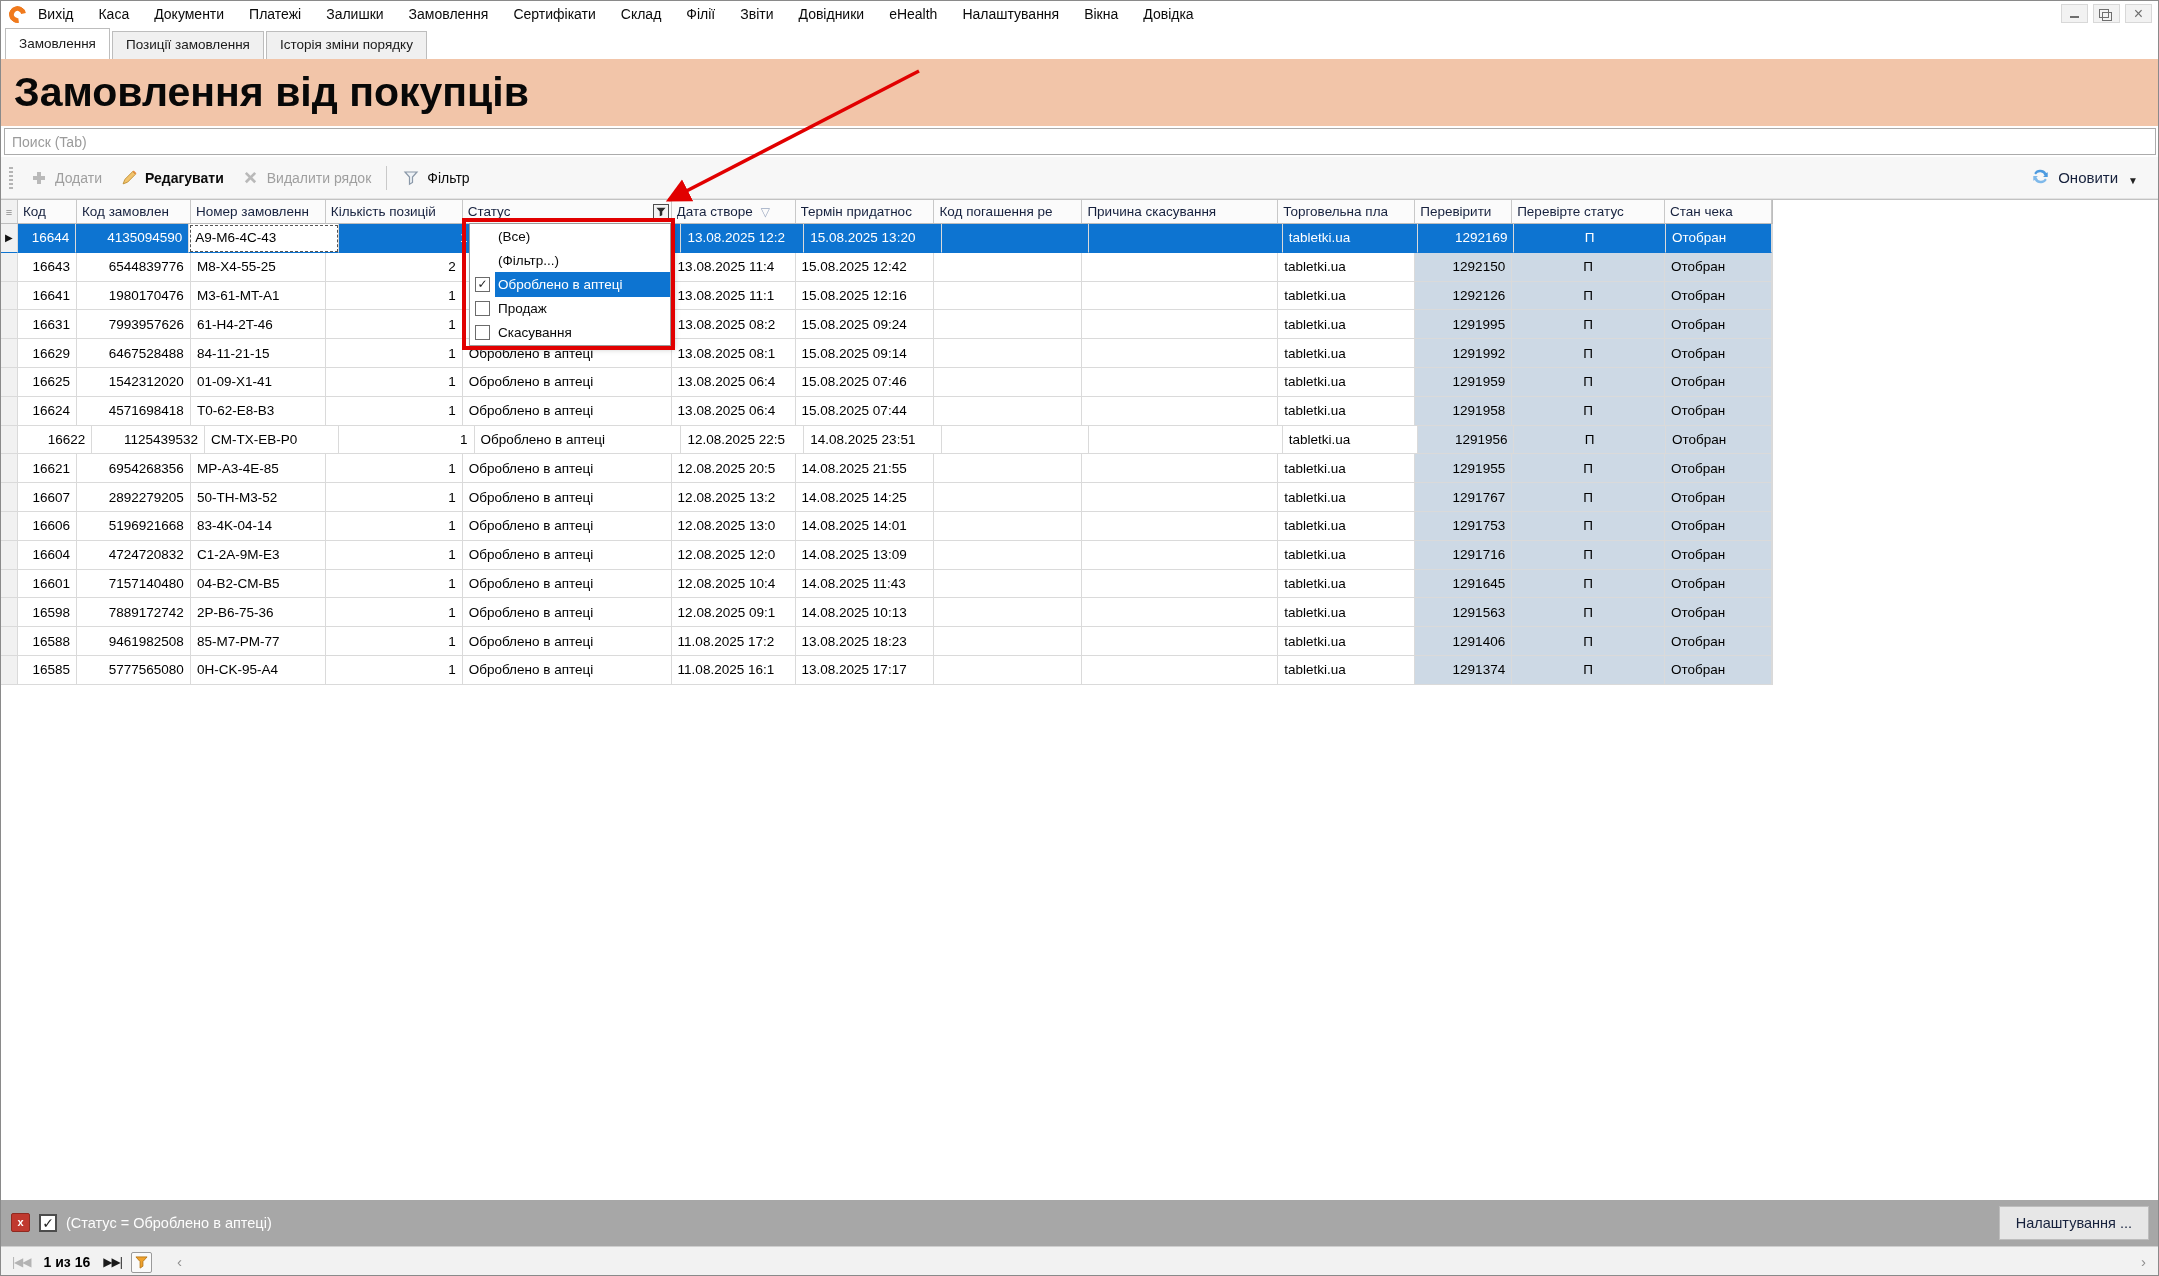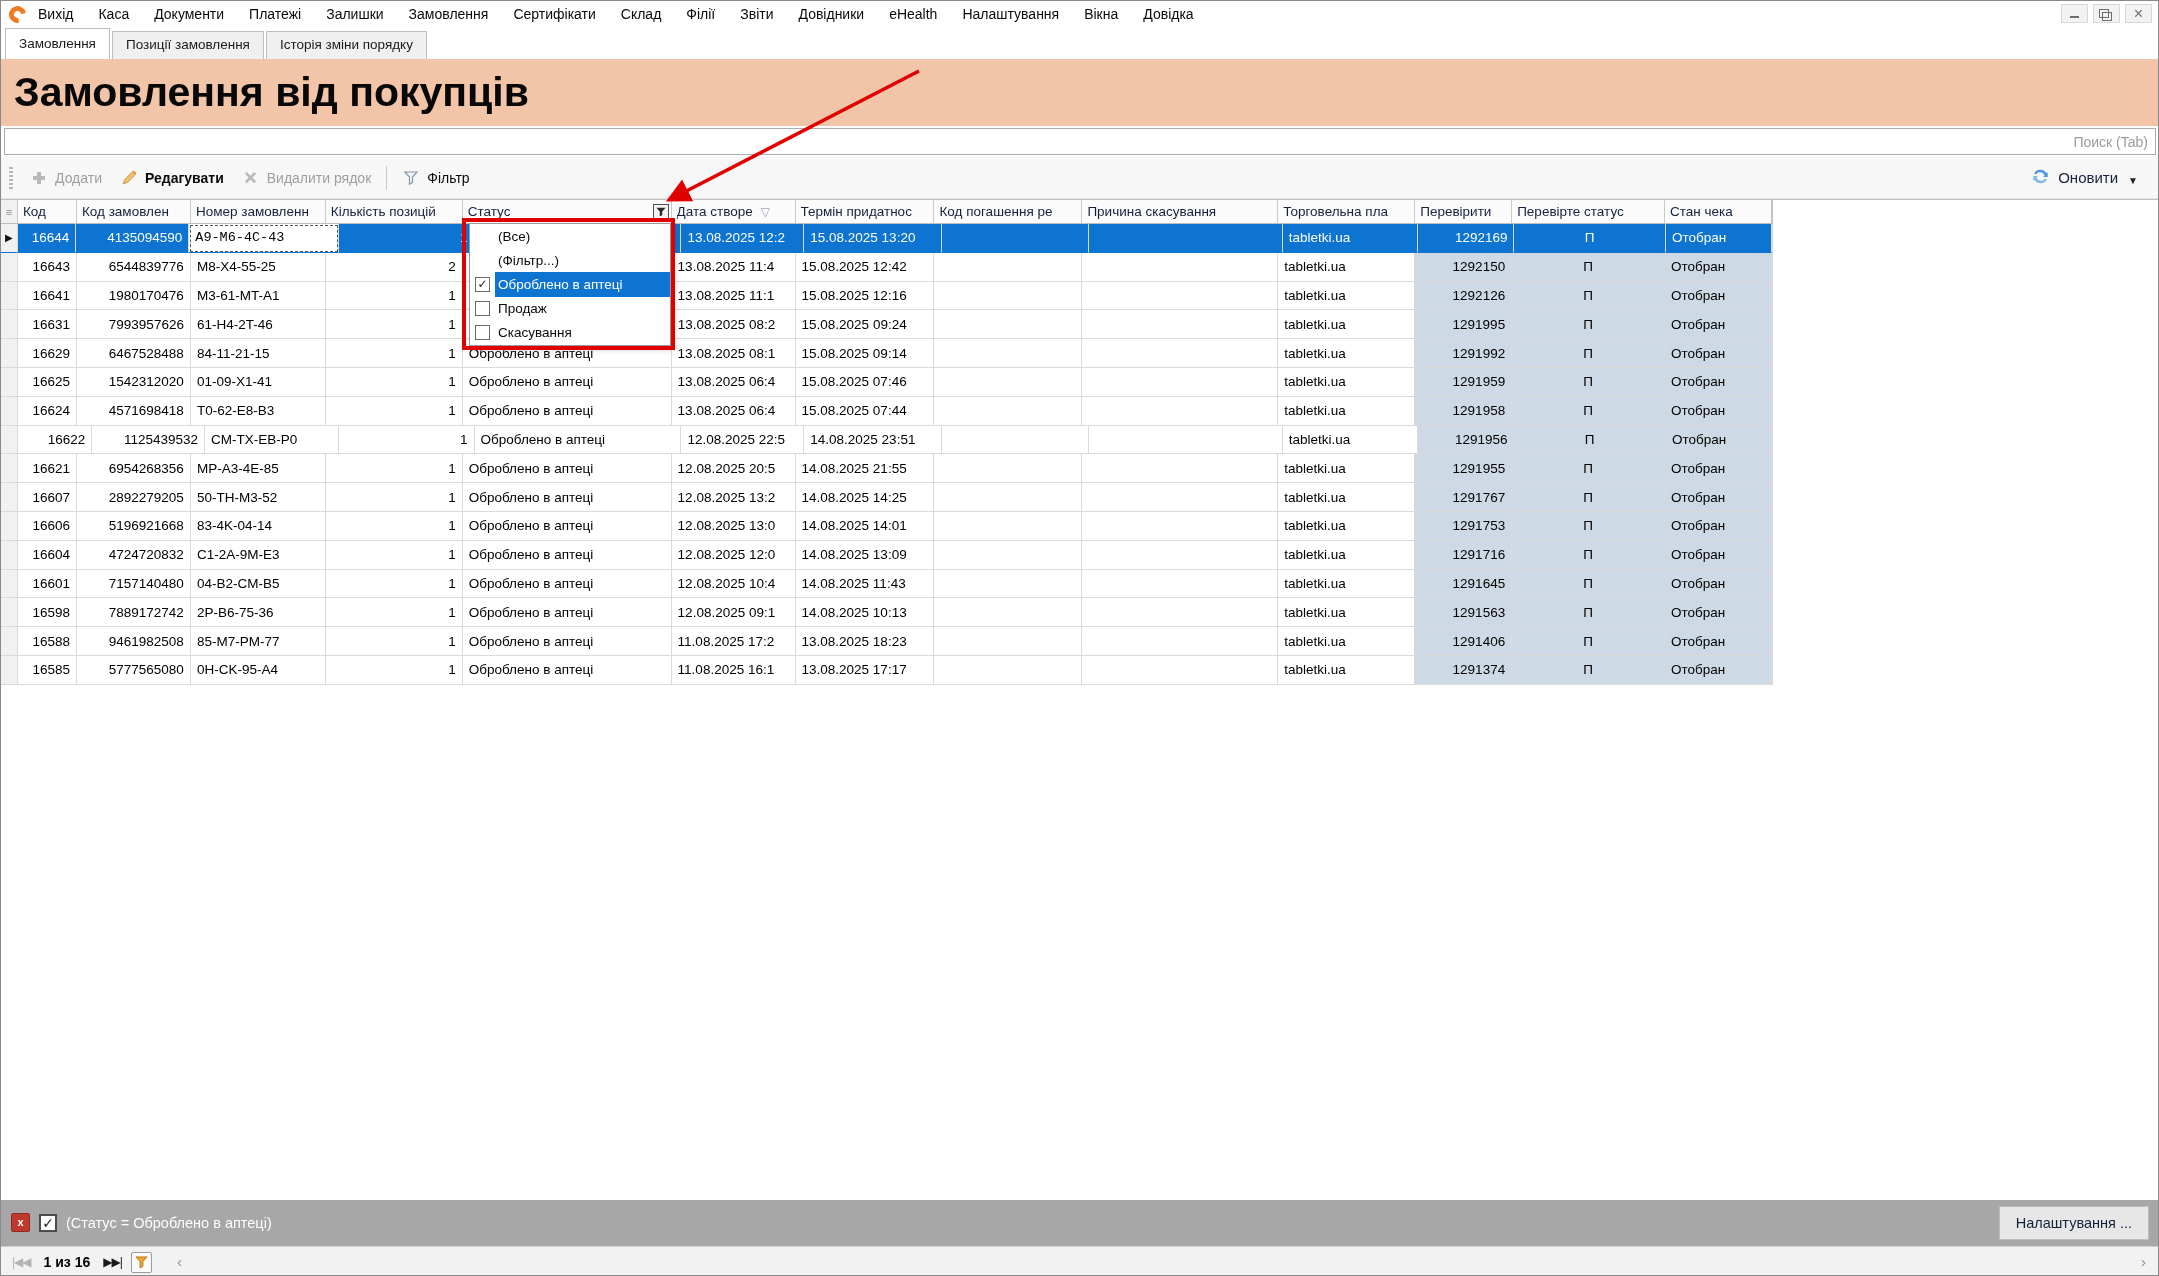--- a/index.html
+++ b/index.html
@@ -26,21 +26,21 @@
   .tab-strip{height:32px;background:#fff;display:flex;align-items:flex-end;padding-left:4px;position:relative;}
   .tab{height:28px;line-height:26px;padding:0 13px;background:#f0f0f0;border:1px solid #bdbdbd;
     border-bottom:none;margin-right:2px;font-size:13.5px;color:#1a1a1a;white-space:nowrap;}
   .tab.active{background:#fff;height:31px;line-height:30px;font-size:13.5px;z-index:2;}
   
   .banner{height:67px;background:var(--banner);display:flex;align-items:center;}
   .banner h1{margin:0 0 0 13px;font-size:41px;font-weight:bold;letter-spacing:0;color:#080808;}
   
   .search-wrap{height:31px;padding:2px 2px 2px 3px;}
   .search-input{width:100%;height:27px;border:1px solid #ababab;padding:0 7px;font-size:14px;
-    font-family:"Liberation Sans",sans-serif;color:#222;outline:none;text-align:right;}
+    font-family:"Liberation Sans",sans-serif;color:#222;outline:none;}
   .search-input::placeholder{color:#9b9b9b;}
   
   .toolbar{height:42px;display:flex;align-items:center;background:#f7f7f7;border-bottom:1px solid #e3e3e3;padding:0 6px;}
   .grip{width:4px;height:22px;border-left:2px dotted #b5b5b5;border-right:2px dotted #b5b5b5;margin:0 8px 0 2px;}
   .tb-btn{display:flex;align-items:center;gap:7px;padding:4px 9px;font-size:14px;color:#0a0a0a;white-space:nowrap;}
   .tb-btn.disabled{color:#9f9f9f;}
   .tb-btn .ic{width:18px;height:18px;display:inline-flex;align-items:center;justify-content:center;}
   .tb-sep{width:1px;height:24px;background:#c9c9c9;margin:0 6px;}
   .toolbar-right{margin-left:auto;display:flex;align-items:center;gap:8px;padding-right:14px;color:#16213c;font-size:15px;}
   .drop-caret{font-size:10px;color:#222;margin-left:2px;margin-top:6px;}
@@ -242,21 +242,21 @@
         </div>
         <div class="h-cell" style="width: 107px;">
           <span class="lbl">Стан чека</span>
         </div>
       </div>
     <div id="grid-body">
         <div class="g-row selected">
           <div class="g-cell selcol" style="width: 17px;">▶</div>
           <div class="g-cell num" style="width: 59px;">16644</div>
           <div class="g-cell num" style="width: 114px;">4135094590</div>
-          <div class="g-cell focused" style="width: 151px; font-family: Liberation Mono, monospace;">A9-M6-4C-43</div>
+          <div class="g-cell focused" style="width: 151px;">A9-M6-4C-43</div>
           <div class="g-cell num" style="width: 137px;">1</div>
           <div class="g-cell" style="width: 209px;">Оброблено в аптеці</div>
           <div class="g-cell" style="width: 124px;">13.08.2025 12:2</div>
           <div class="g-cell" style="width: 139px;">15.08.2025 13:20</div>
           <div class="g-cell" style="width: 148px;"></div>
           <div class="g-cell" style="width: 196px;"></div>
           <div class="g-cell" style="width: 137px;">tabletki.ua</div>
           <div class="g-cell num shaded" style="width: 97px;">1292169</div>
           <div class="g-cell center shaded" style="width: 153px;">П</div>
           <div class="g-cell shaded" style="width: 107px;">Отобран</div>

